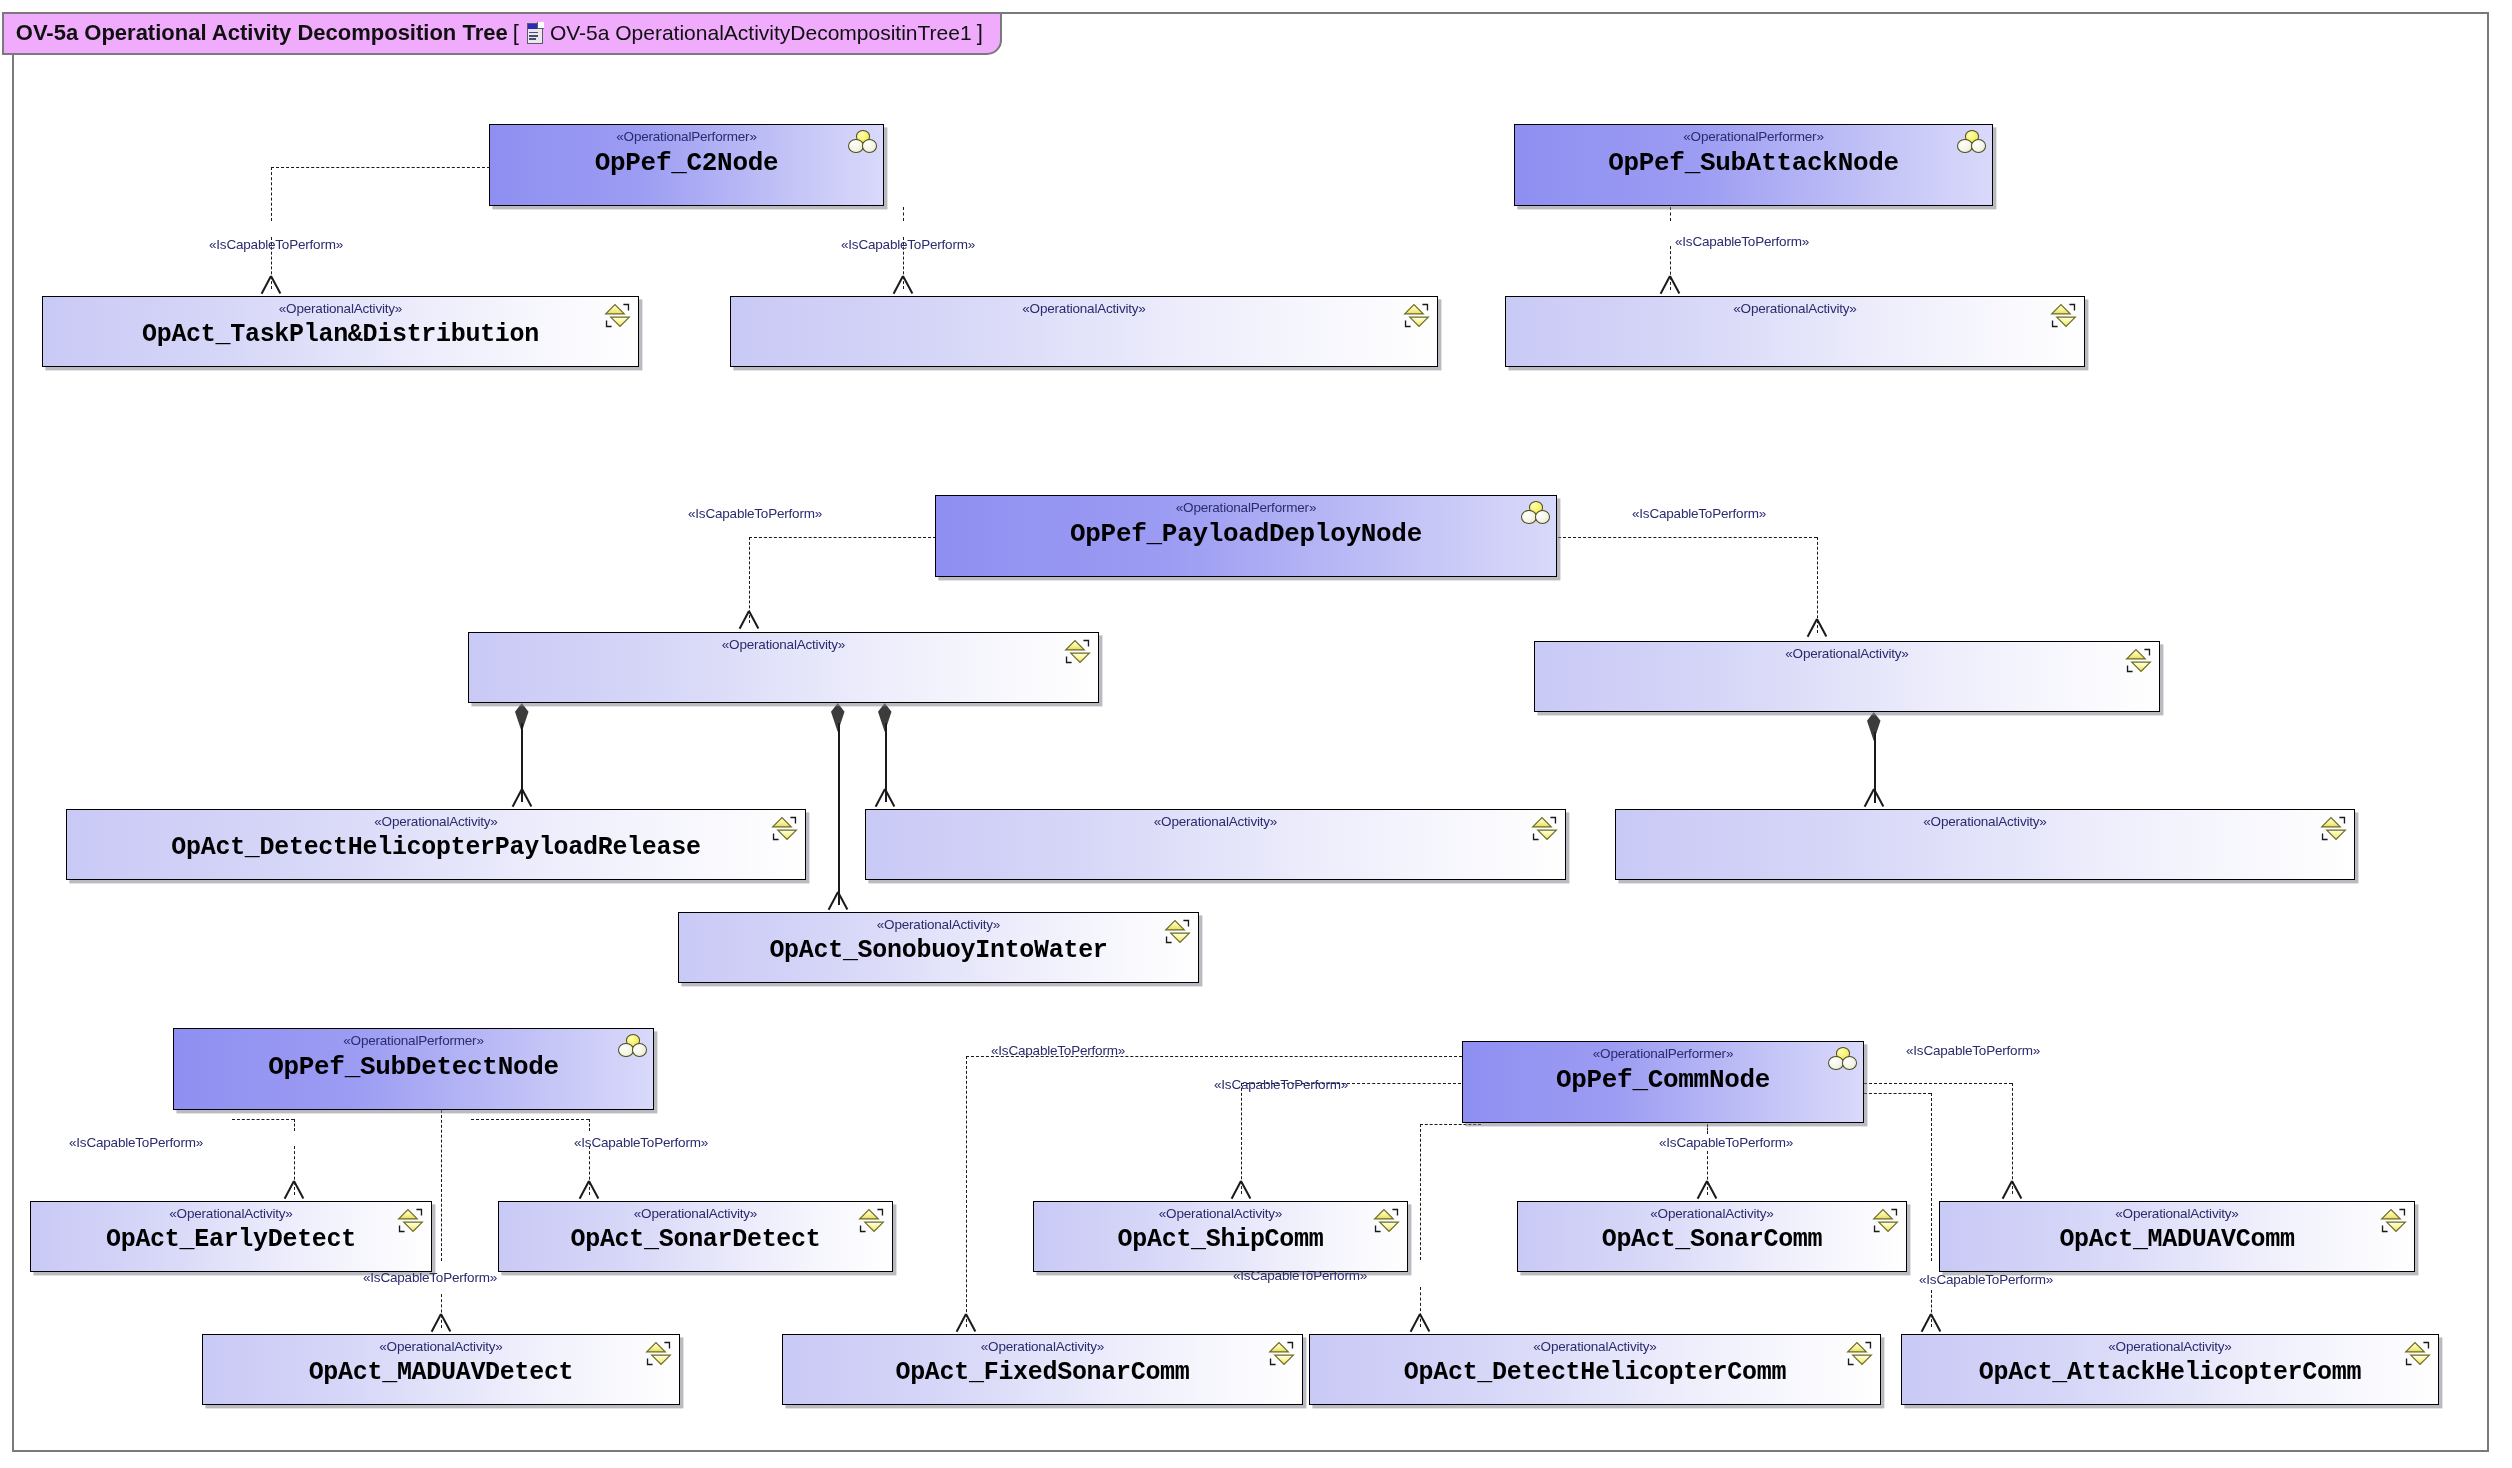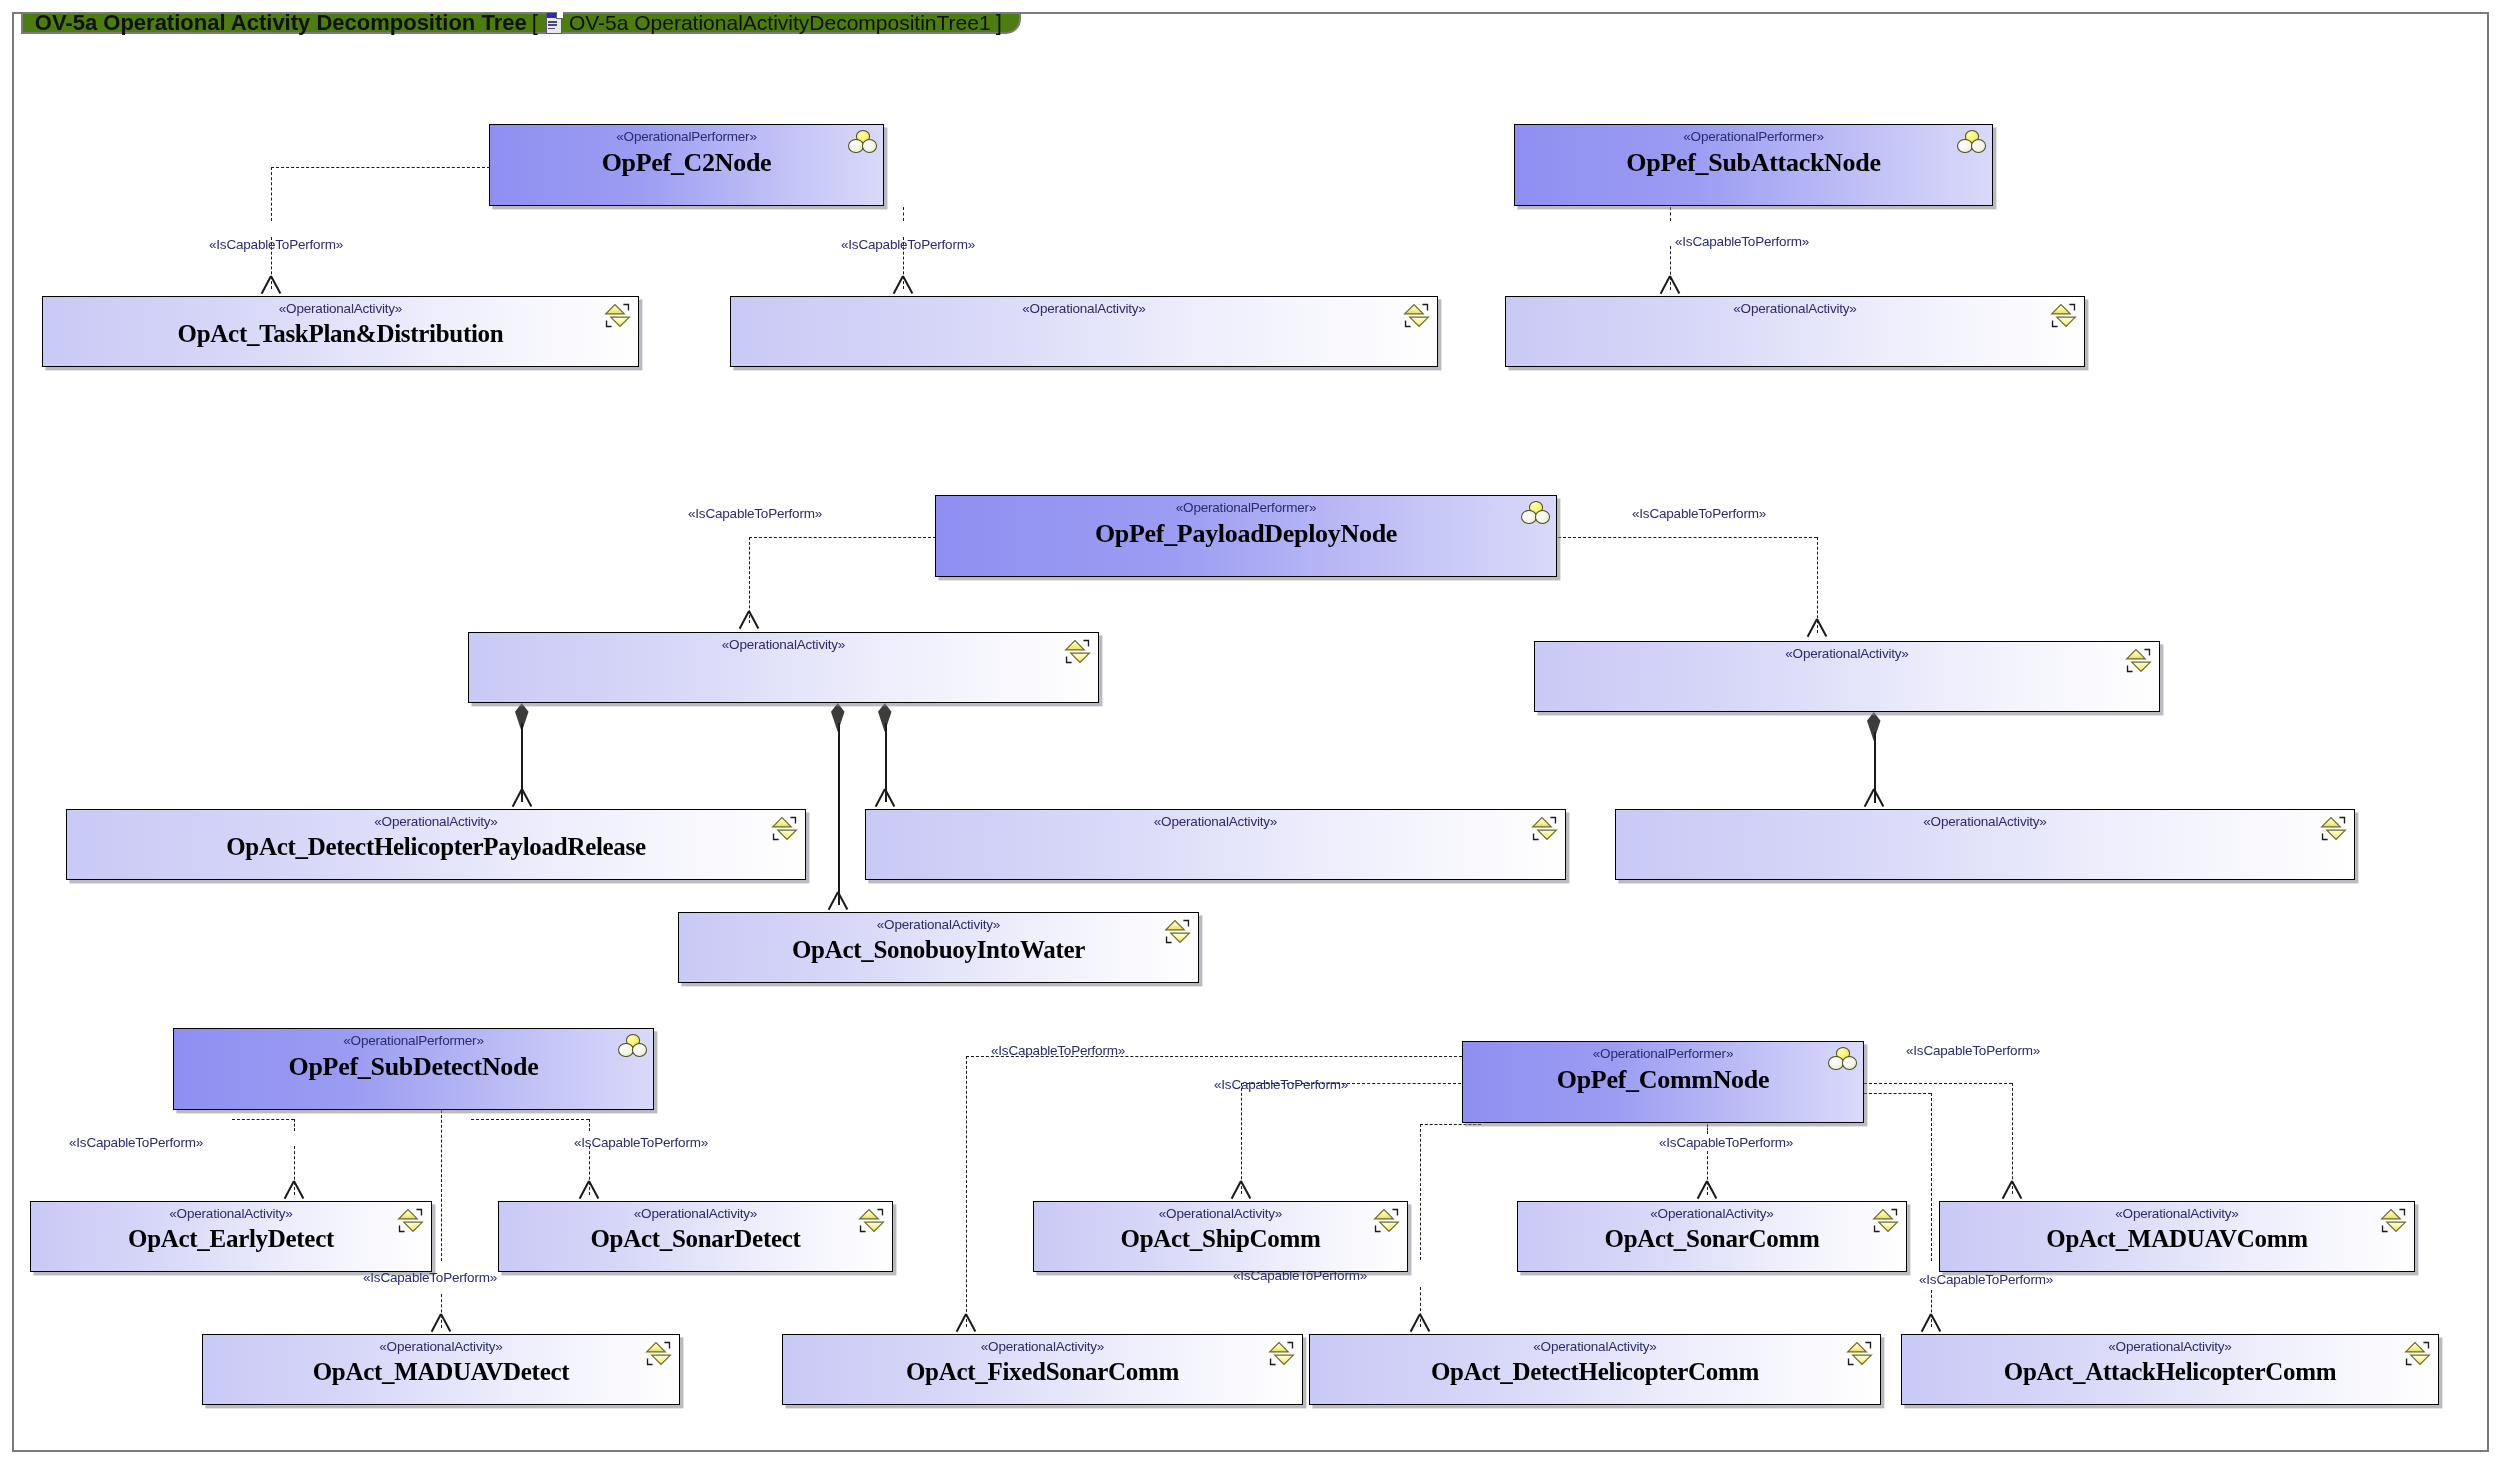--- a/index.html
+++ b/index.html
@@ -6,22 +6,22 @@
   body{font-family:"Liberation Sans",sans-serif;}
 
   #canvas{position:relative;width:2512px;height:1468px;background:#ffffff;overflow:hidden;}
 
   
   #frame{
     position:absolute;left:11.8px;top:11.8px;width:2477px;height:1440px;
     border:2.5px solid #7a7a7a;background:#ffffff;box-sizing:border-box;
   }
   #title-tab{
-    position:absolute;left:21px;top:11.8px;height:22px;
-    border:2.5px solid #7a7a7a;background:#4d7c0f;box-sizing:border-box;
+    position:absolute;left:2px;top:11.8px;height:43px;
+    border:2.5px solid #7a7a7a;background:#f0abfc;box-sizing:border-box;
     display:flex;align-items:center;padding:0 11.8px 0 11.8px;
     border-bottom-right-radius:15px;
     white-space:nowrap;z-index:5;
   }
   #title-tab .t-main{
     font-size:22px;font-weight:bold;color:#101010;letter-spacing:0px;
   }
   #title-tab .t-sep{font-size:22px;color:#101010;padding:0 5px;}
   #title-tab .t-sub{font-size:21px;color:#101010;}
   .doc-icon{
@@ -52,21 +52,21 @@
     background:linear-gradient(to right,#c9c9f6 0%,#d7d7f8 32%,#efeffc 68%,#ffffff 100%);
   }
   .node .stereo{
     position:absolute;left:0;right:0;top:4.2px;text-align:center;
     font-size:13.5px;color:#2b2b6e;font-family:"Liberation Sans",sans-serif;
     letter-spacing:-0.2px;pointer-events:none;
   }
   .node .nm{
     position:absolute;left:0;right:0;top:23px;text-align:center;
     font-size:25px;font-weight:bold;color:#000000;white-space:nowrap;
-    font-family:Liberation Serif, serif;letter-spacing:-0.3px;
+    font-family:Liberation Mono, monospace;letter-spacing:-0.3px;
   }
   .node.performer .nm{font-size:26px;}
 
   
   .ic{position:absolute;right:5.9px;top:5px;width:29px;height:25px;}
 
   
   .ic-perf .b{position:absolute;border:1.7px solid #4d4d22;border-radius:50%;
     background:radial-gradient(circle at 35% 32%,#ffffcf 0%,#f6f0a8 55%,#ddd68d 100%);}
   .ic-perf .b1{left:7.6px;top:0px;width:12.6px;height:11px;

